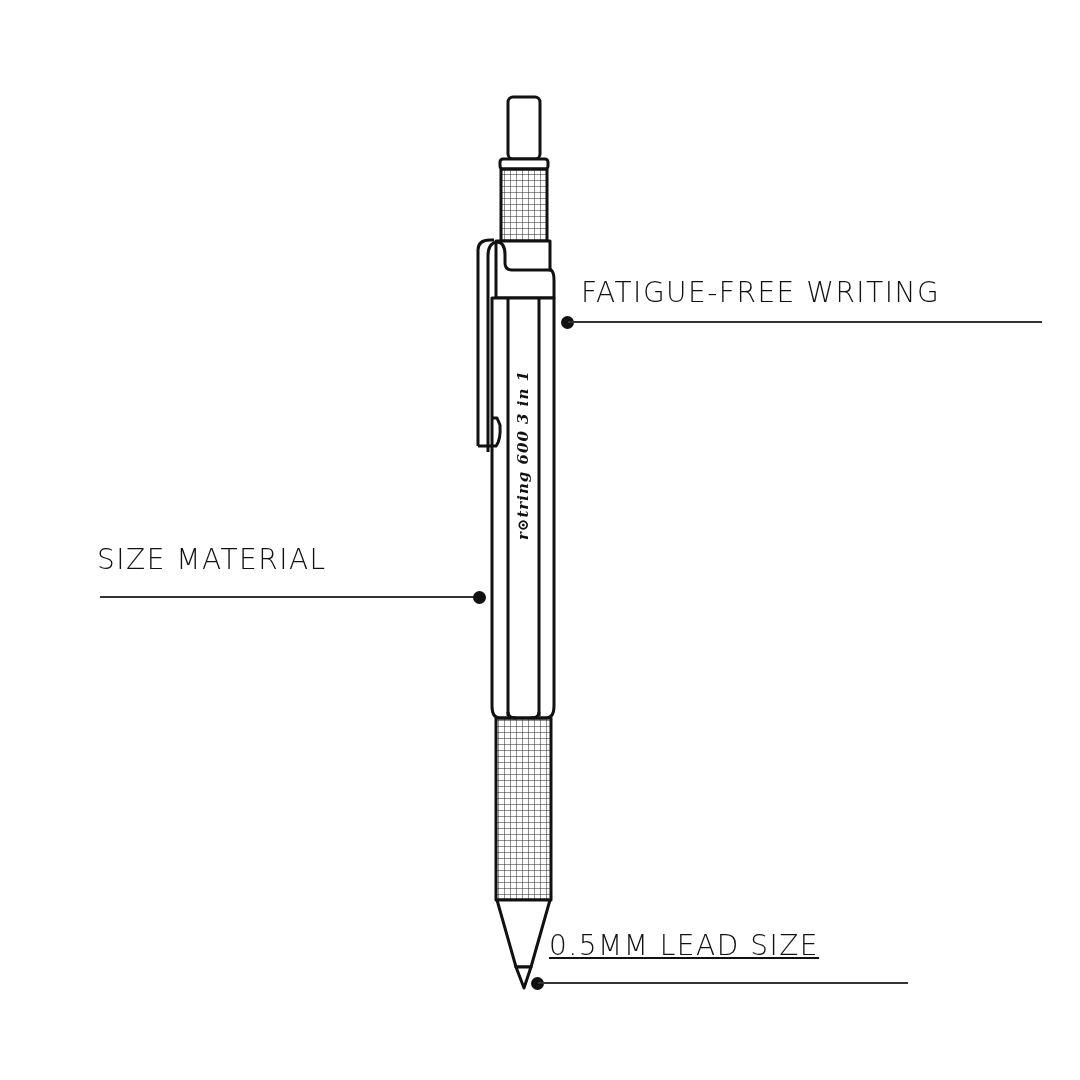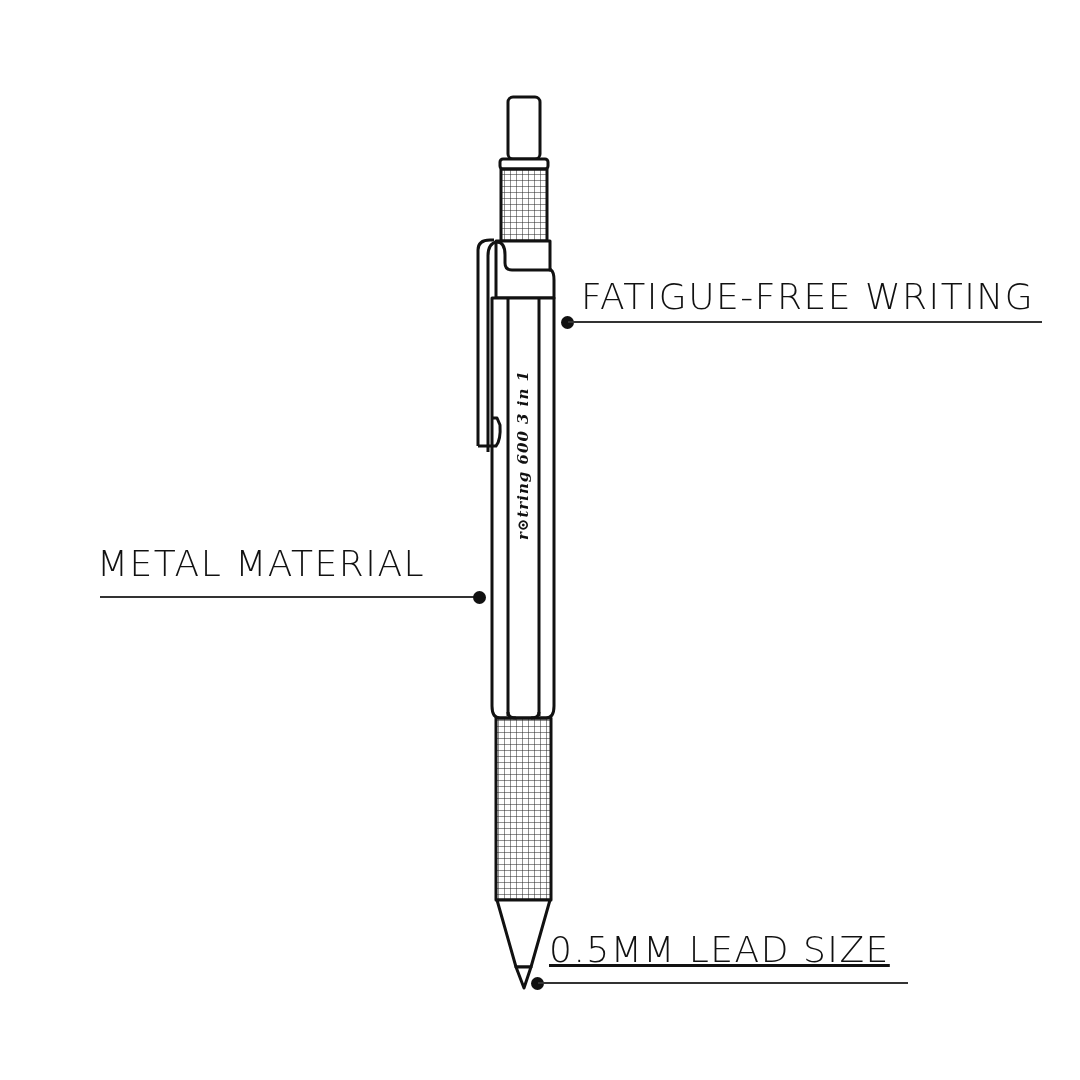--- a/index.html
+++ b/index.html
@@ -1,19 +1,19 @@
 <!DOCTYPE html>
 <html><head>
   <meta charset="utf-8">
   <style>
     html, body { margin:0; padding:0; background:#ffffff; }
     body { width:1080px; height:1080px; position:relative; overflow:hidden; font-family:"DejaVu Sans", sans-serif; }
     .pen { position:absolute; left:0; top:0; width:1080px; height:1080px; }
     .label {
-      position:absolute; color:#111; font-size:36px; letter-spacing:1.5px;
+      position:absolute; color:#111; font-size:28px; letter-spacing:1.5px;
       font-family:"DejaVu Sans", sans-serif; font-weight:200; white-space:nowrap; line-height:1;
     }
     .leader { position:absolute; height:2px; background:#333; }
     .dot { position:absolute; width:13px; height:13px; border-radius:50%; background:#111; }
     .brand {
       position:absolute; left:523px; top:455px; transform:translate(-50%,-50%) rotate(-90deg);
       font-family:"DejaVu Serif", serif; font-style:italic; font-weight:bold; font-size:15px; color:#111;
       white-space:nowrap; letter-spacing:1px;
     }
   </style>
@@ -50,19 +50,19 @@
     <path d="M478 446 H496 Q501 440 500 425 L497 418 H491" fill="none"></path>
   </g>
 </svg>
 
 <div class="brand">r⊙tring 600  3 in 1</div>
 
 <div class="label" style="left:581px; top:279px;">FATIGUE-FREE WRITING</div>
 <div class="dot" style="left:561px; top:316px;"></div>
 <div class="leader" style="left:568px; top:321px; width:474px;"></div>
 
-<div class="label" style="left:97px; top:546px;">METAL MATERIAL</div>
+<div class="label" style="left:97px; top:546px;">SIZE MATERIAL</div>
 <div class="leader" style="left:100px; top:596px; width:380px;"></div>
 <div class="dot" style="left:473px; top:591px;"></div>
 
 <div class="label" style="left:549px; top:932px;text-decoration:underline;">0.5MM LEAD SIZE</div>
 <div class="dot" style="left:531px; top:977px;"></div>
 <div class="leader" style="left:538px; top:982px; width:370px;"></div>
 
 </body></html>

